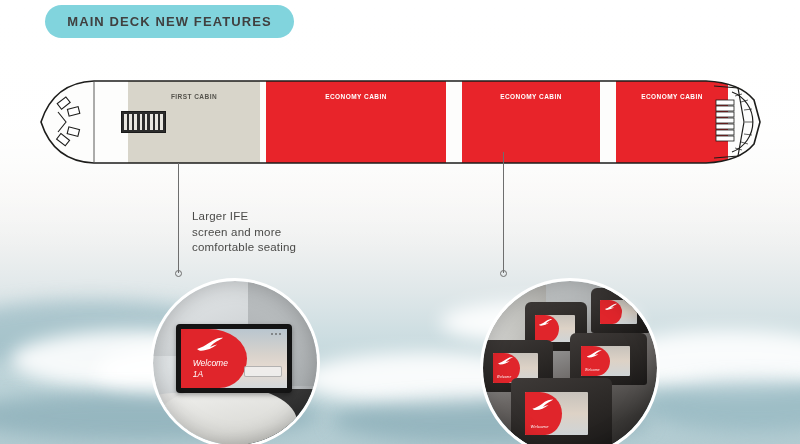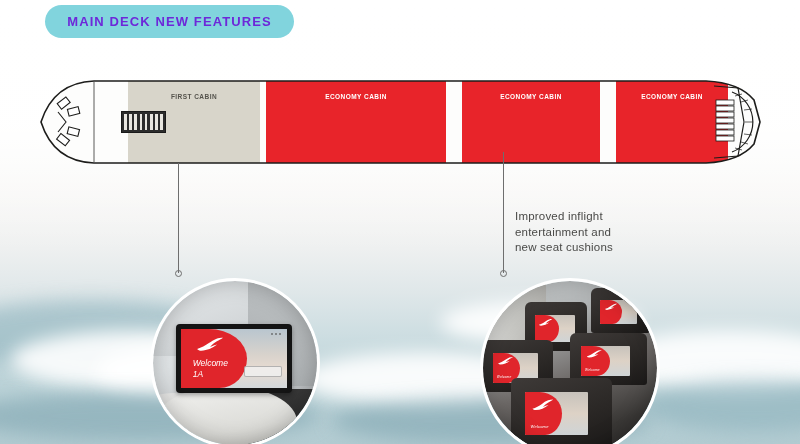--- a/index.html
+++ b/index.html
@@ -61,21 +61,21 @@
     background: #81d4dd;
     border-radius: 17px;
     display: flex;
     align-items: center;
     justify-content: center;
   }
   .banner-text {
     font-size: 13px;
     font-weight: bold;
     letter-spacing: 1.1px;
-    color: #6d28d9;
+    color: #404040;
     white-space: nowrap;
   }
 
   
   .aircraft {
     position: absolute;
     left: 38px;
     top: 78px;
     width: 730px;
     height: 88px;
@@ -396,26 +396,26 @@
           <i></i>
           <i></i>
           <i></i>
           <i></i>
       </div>
     </div>
   </div>
 
   <div class="leader" style="left:178px; top:163px; height:110px;"></div>
   <div class="leader-dot" style="left:175px; top:270px;"></div>
+  <div class="callout" style="left:192px; top:209px;">Larger IFE
+screen and more
+comfortable seating</div>
 
   <div class="leader" style="left:503px; top:152px; height:121px;"></div>
   <div class="leader-dot" style="left:500px; top:270px;"></div>
-  <div class="callout" style="left:515px; top:209px;">Improved inflight
-entertainment and
-new seat cushions</div>
 
   <div class="bubble" style="left:150px; top:278px; width:170px; height:170px;">
     <div class="bubble-inner">
       <div class="b1-bg"></div>
       <div class="b1-wall"></div>
       <div class="b1-shell"></div>
       <div class="b1-dark"></div>
       <div class="b1-pillow2"></div>
       <div class="b1-pillow"></div>
 

